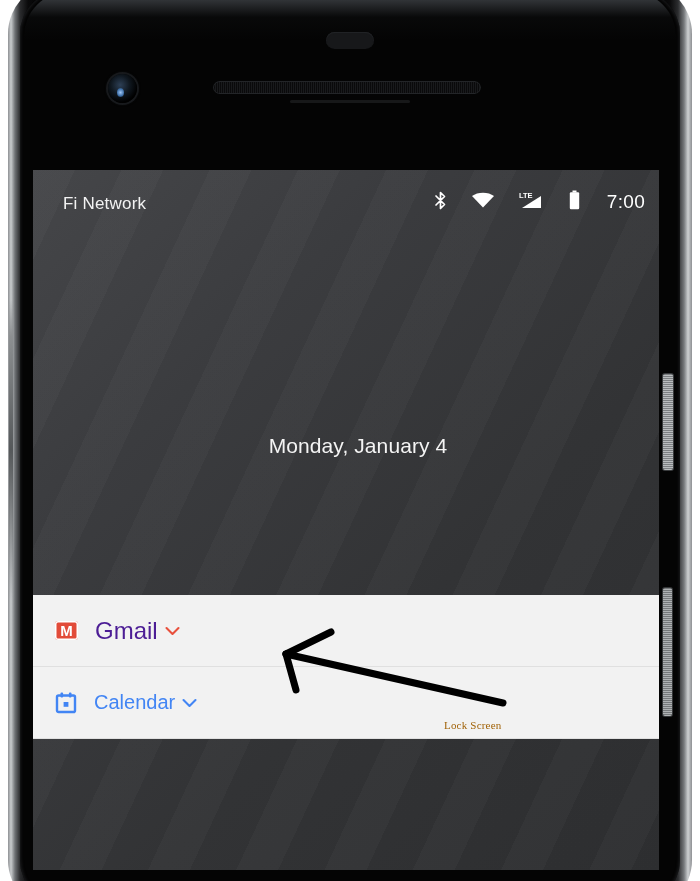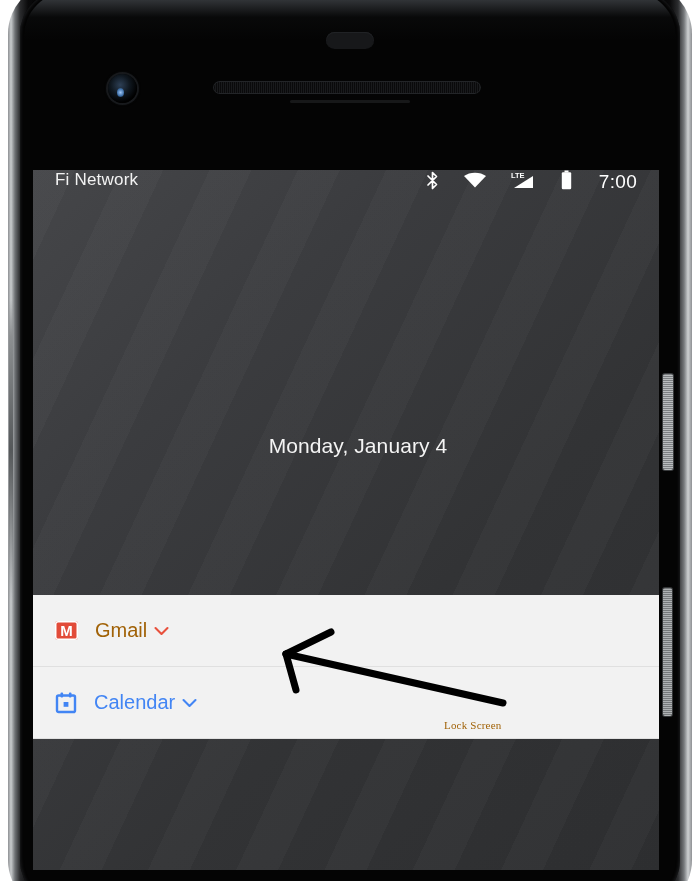--- a/index.html
+++ b/index.html
@@ -96,22 +96,22 @@
     position: absolute; left: 33px; top: 170px;
     width: 626px; height: 700px;
     overflow: hidden;
     background:
       repeating-linear-gradient(115deg, rgba(255,255,255,.018) 0px, rgba(255,255,255,.018) 38px, rgba(0,0,0,.02) 38px, rgba(0,0,0,.02) 80px),
       linear-gradient(135deg, #46474a 0%, #3c3d40 28%, #333436 62%, #2e2f31 100%);
   }
 
   
   .status-bar {
-    position: absolute; left: 0; top: 0; width: 100%; height: 44px;
-    display: flex; align-items: flex-start; justify-content: space-between;
+    position: absolute; left: 8px; top: 0; width: 100%; height: 44px;
+    display: flex; align-items: flex-end; justify-content: space-between;
     padding: 0 22px 0 22px;
   }
   .carrier { color: #f2f2f2; font-size: 17px; letter-spacing: .2px; }
   .status-right { display: flex; align-items: center; gap: 24px; }
   .ico { display: block; }
   .clock-small { color: #ffffff; font-size: 19px; letter-spacing: .3px; margin-left: 3px; }
 
   
   .clock-area {
     position: absolute; left: 0; top: 252px; width: 100%;
@@ -155,21 +155,21 @@
   .meta-now { color: #8d8d8d; font-size: 18px; margin-left: 27px; }
   .chev { margin-left: 7px; display: inline-block; vertical-align: middle; }
 
   .gmail-icon {
     width: 23px; height: 19px; border-radius: 3px;
     background: #e24b39; margin-right: 17px;
     display: flex; align-items: center; justify-content: center;
     box-shadow: inset 0 0 0 1.5px #fff;
   }
   .gmail-m { color: #ffffff; font-size: 15px; font-weight: 700; line-height: 1; }
-  .label-gmail { color: #a16207; font-size: 20px; }
+  .label-gmail { color: #4c1d95; font-size: 24px; }
   .label-addr { color: #6f6f6f; font-size: 20px; margin-left: 4px; }
 
   .cal-icon { width: 22px; height: 22px; margin-right: 17px; }
   .label-cal { color: #4285f4; font-size: 20px; }
 
   
   .annotation-arrow { position: absolute; left: 0; top: 0; pointer-events: none; }
   .annotation-label {
     position: absolute; left: 444px; top: 719px;
     font-family: "Liberation Serif", serif;

